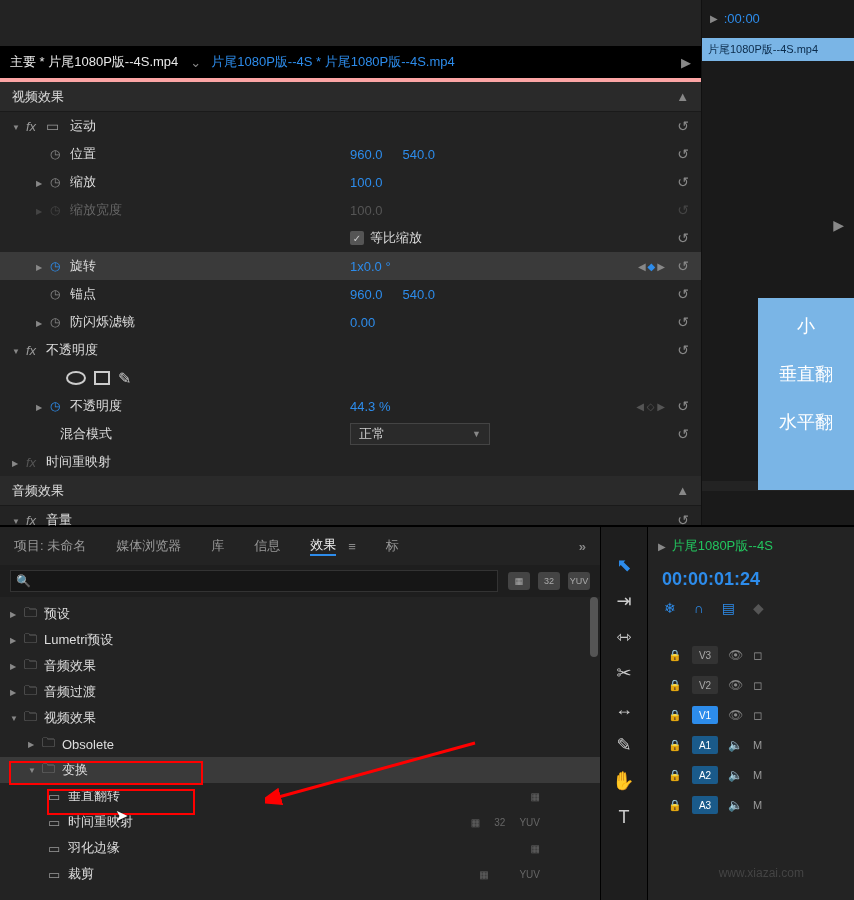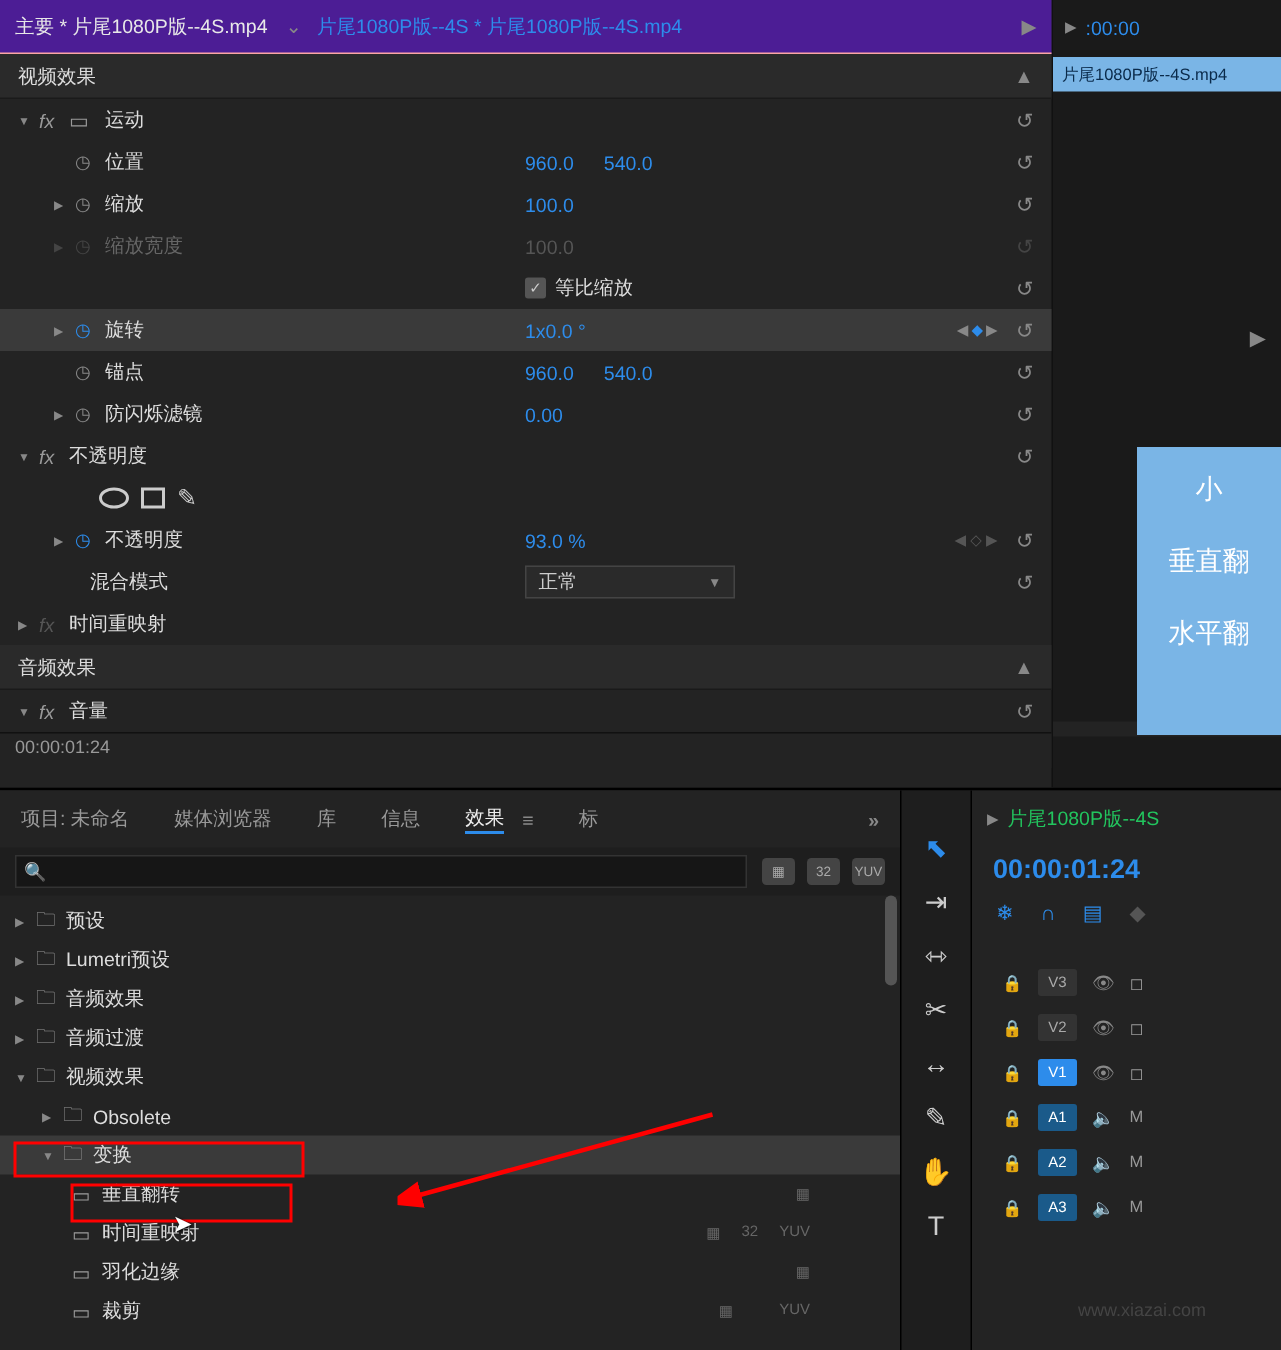--- a/index.html
+++ b/index.html
@@ -1,20 +1,20 @@
 <!DOCTYPE html>
 <html><head>
 <meta charset="utf-8">
 <style>
 * { margin: 0; padding: 0; box-sizing: border-box; font-family: "Microsoft YaHei", Arial, sans-serif; }
 body { background: #1e1e1e; color: #ccc; width: 854px; height: 900px; overflow: hidden; font-size: 13px; position: relative; }
 .top-section { height: 525px; display: flex; }
 .effect-panel { width: 702px; background: #232323; border-right: 1px solid #111; }
 .timeline-area { flex: 1; background: #1a1a1a; }
-.tab-bar { height: 36px; display: flex; align-items: center; background: #4c1d95; padding: 0 10px; border-bottom: 1px solid #fca5a5; }
+.tab-bar { height: 36px; display: flex; align-items: center; background: #000000; padding: 0 10px; border-bottom: 4px solid #fca5a5; margin-top: 46px; }
 .tab-bar .main-tab { color: #e8e8e8; margin-right: 12px; }
 .tab-bar .dropdown-icon { color: #888; margin-right: 10px; }
 .tab-bar .breadcrumb { color: #2d8ceb; }
 .tab-bar .arrow-right { margin-left: auto; color: #888; }
 .section-header { height: 30px; background: #2a2a2a; display: flex; align-items: center; padding: 0 12px; border-bottom: 1px solid #1a1a1a; }
 .section-header .title { flex: 1; color: #ddd; }
 .section-header .collapse-icon { color: #888; }
 .prop-row { height: 28px; display: flex; align-items: center; padding-left: 12px; }
 .prop-row.selected { background: #3a3a3a; }
 .arrow { width: 14px; color: #888; font-size: 10px; }
@@ -200,21 +200,21 @@
         <span class="shape ellipse"></span>
         <span class="shape rect"></span>
         <span class="shape pen">✎</span>
       </div>
     </div>
     <div class="prop-row" style="position:relative;padding-left:36px">
       <span class="arrow right"></span>
       <span class="stopwatch active">◷</span>
       <span class="prop-label">不透明度</span>
       <span class="value-area">
-          <span class="value">93.0 %</span>
+          <span class="value">44.3 %</span>
         </span>
       <span class="kf-nav" style="color:#555">◀ ◇ ▶</span>
       <span class="reset-btn">↺</span>
     </div>
     <div class="prop-row" style="position:relative;padding-left:60px">
       <span class="prop-label">混合模式</span>
       <span class="dropdown">
         <span>正常</span>
         <span class="chev">▼</span>
       </span>

